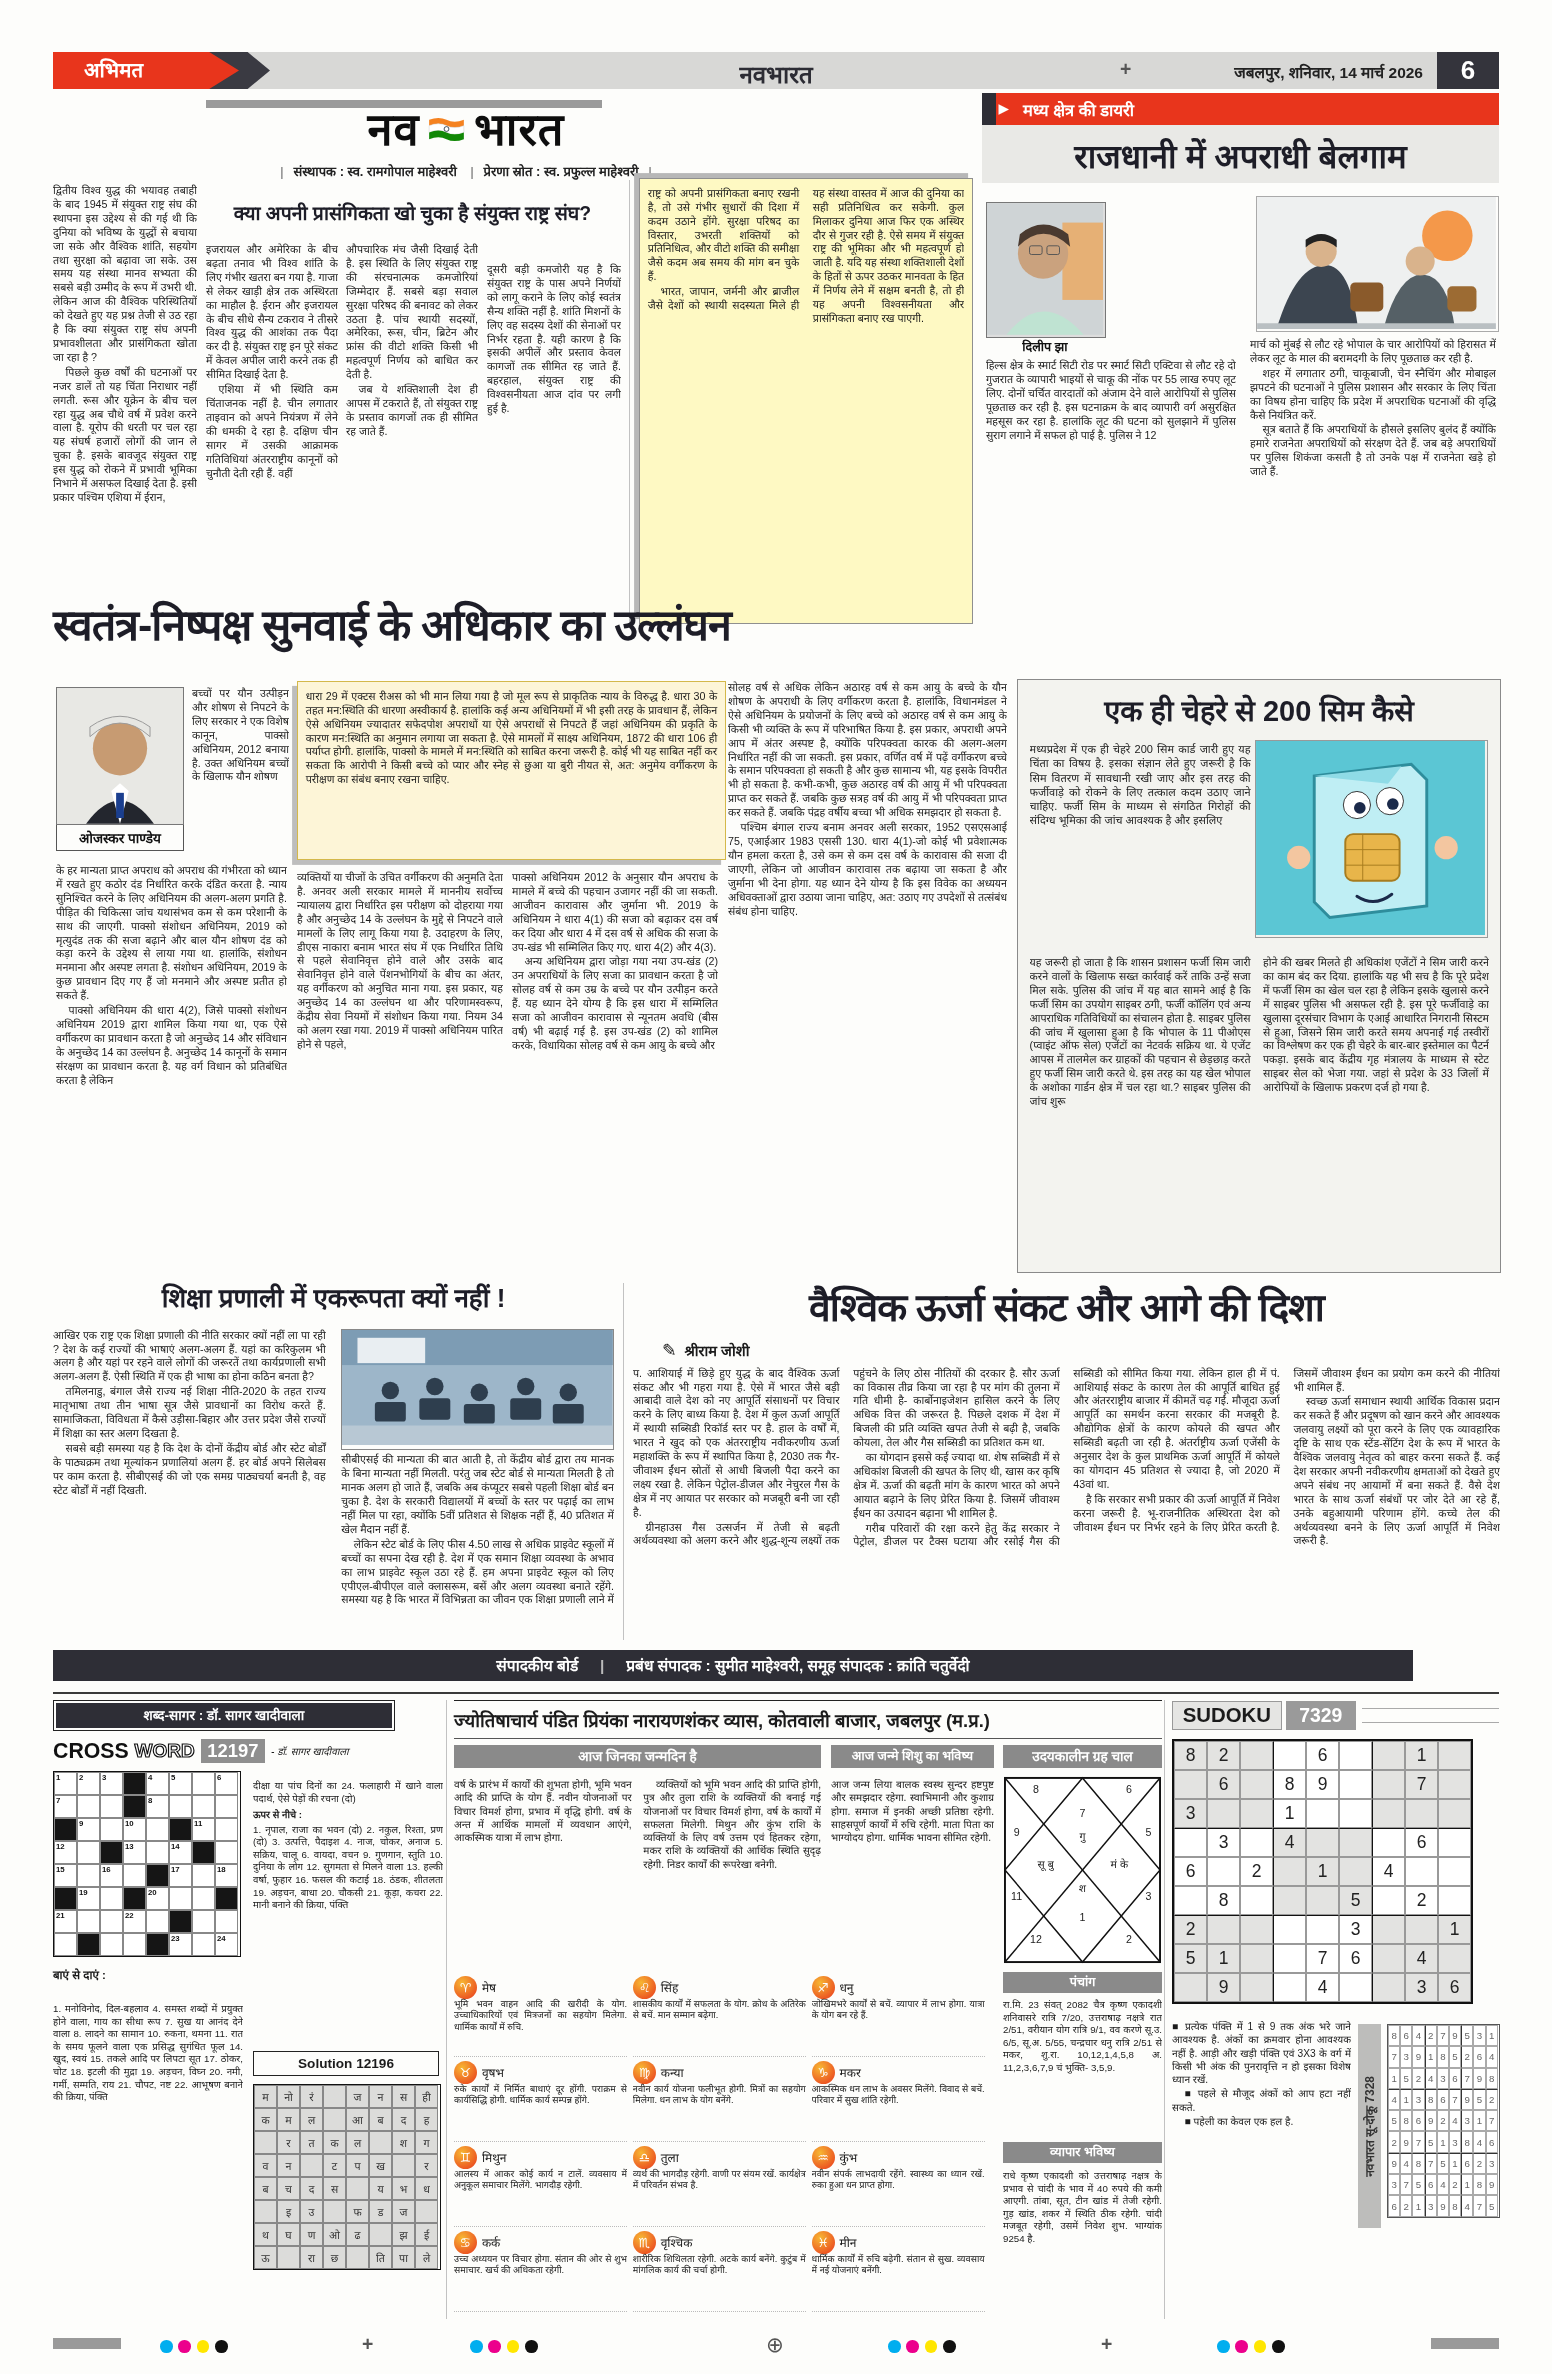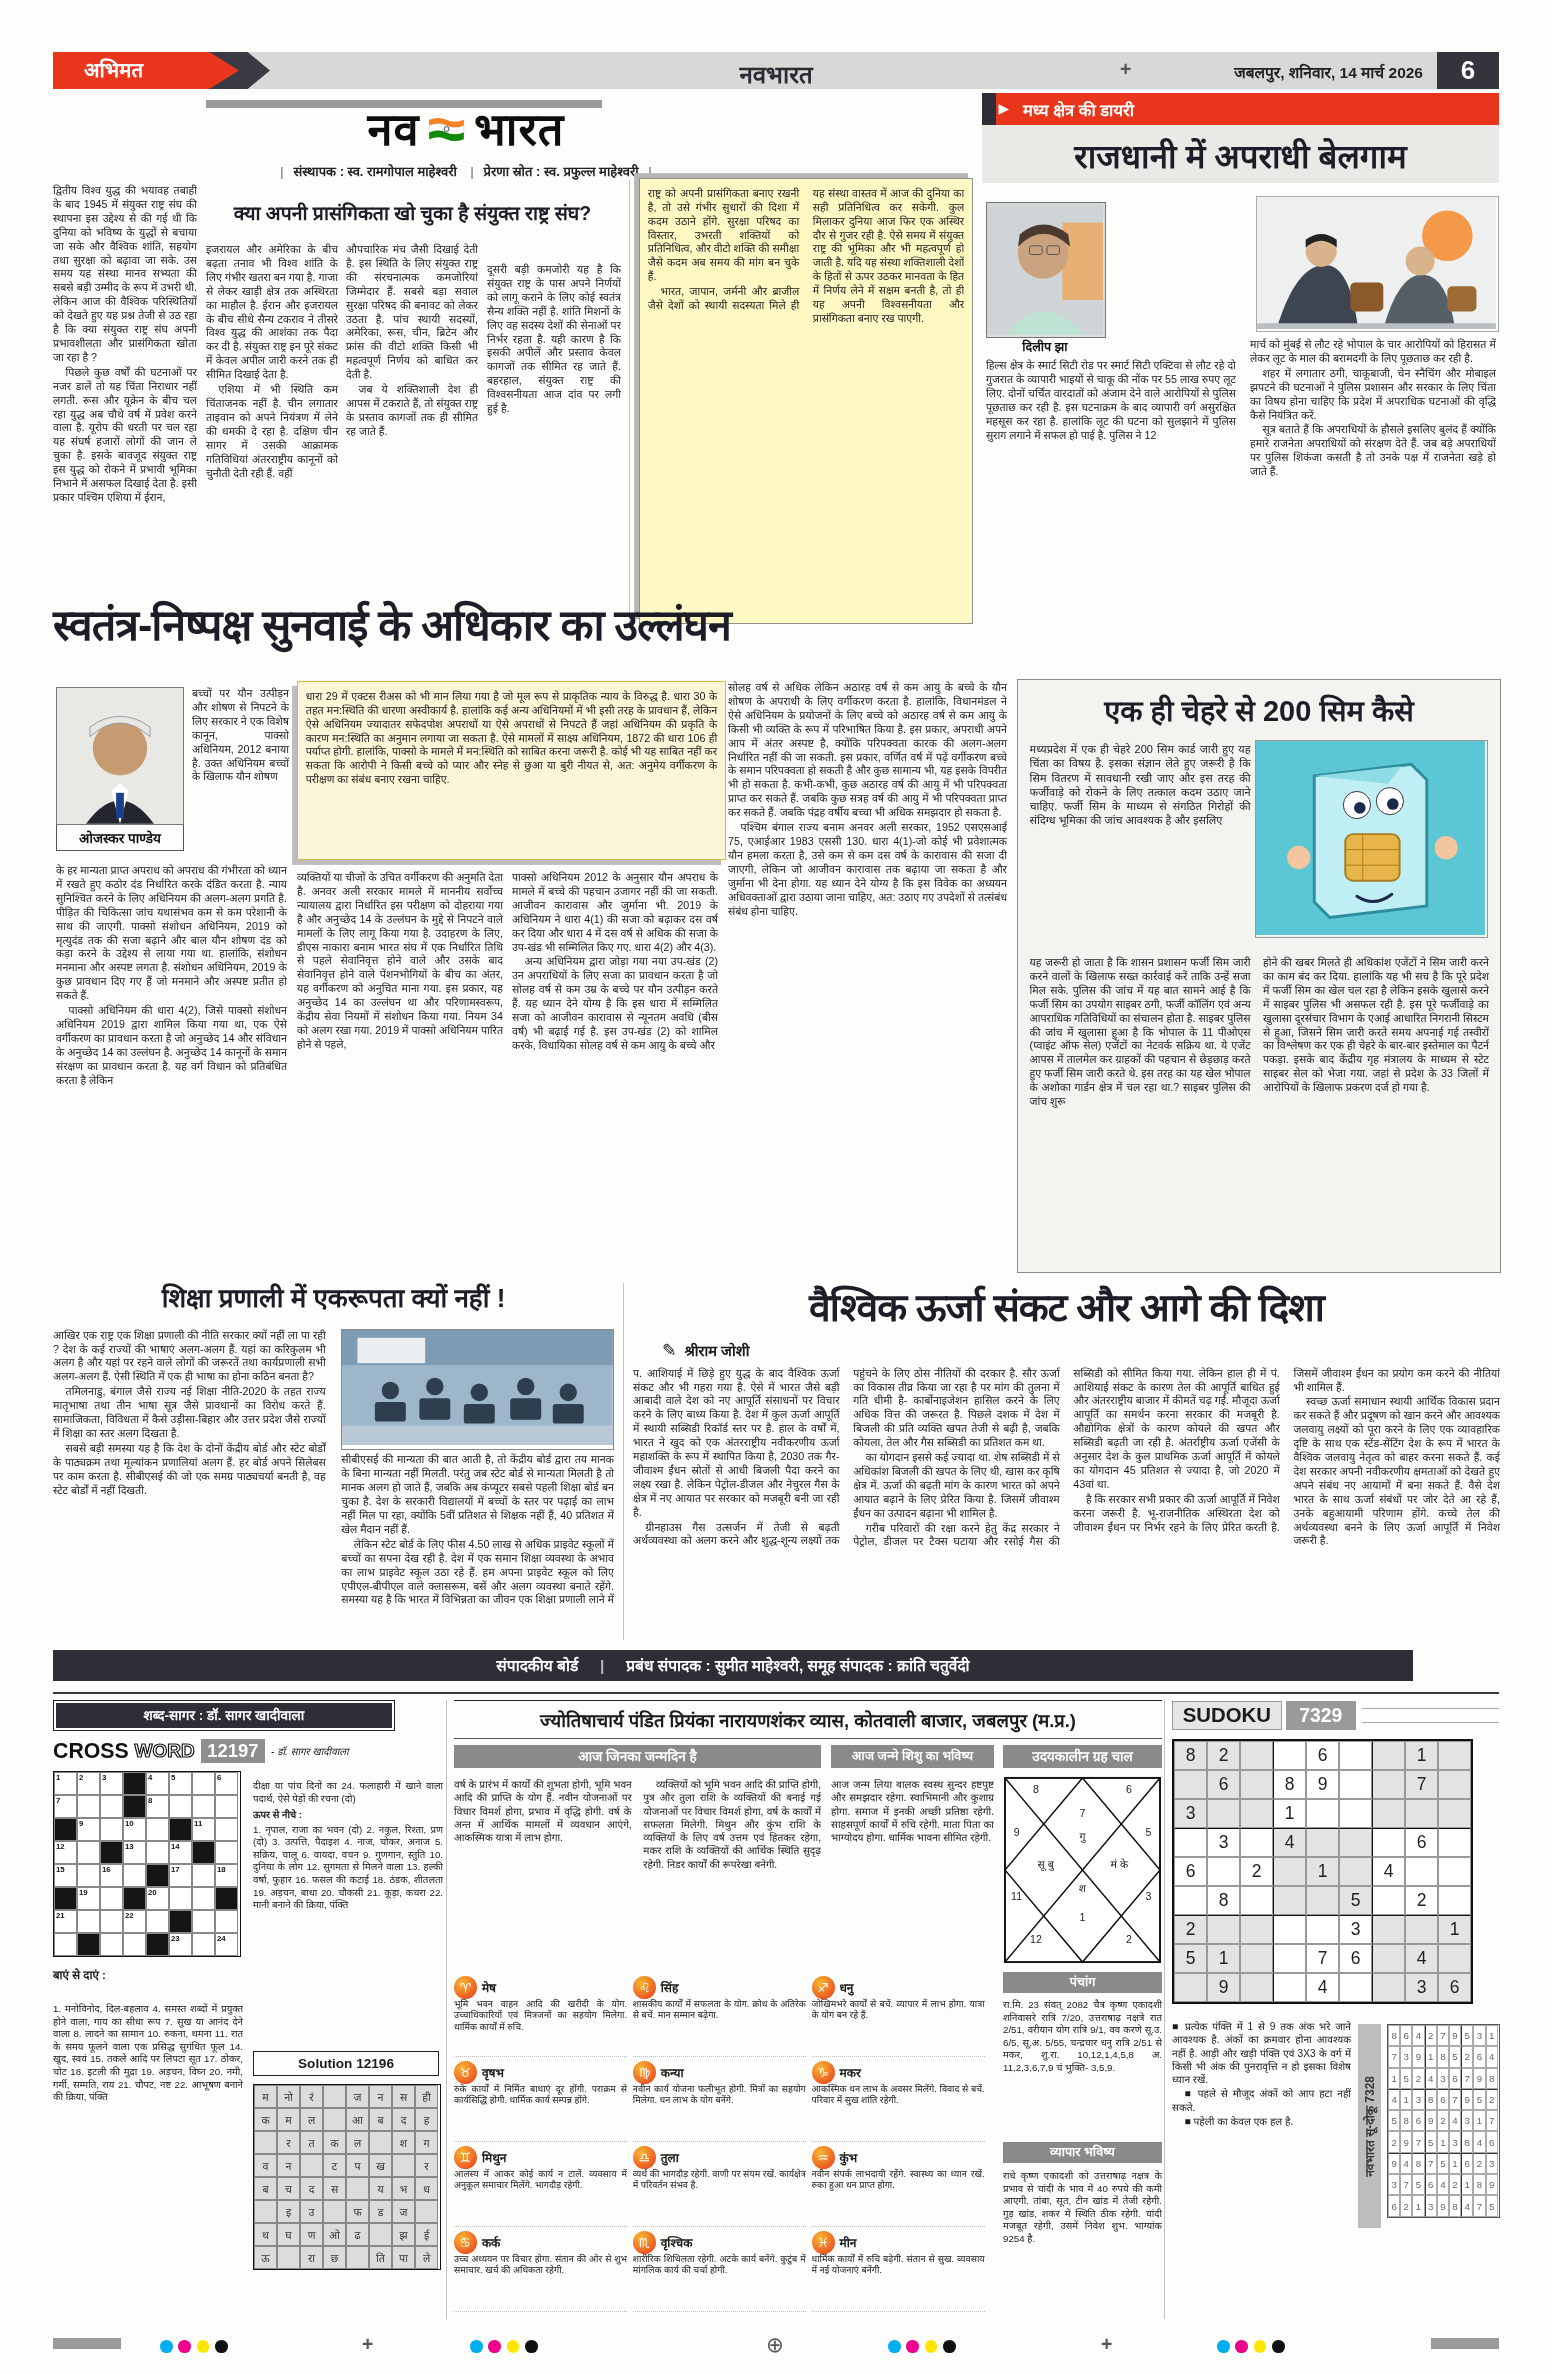--- a/index.html
+++ b/index.html
@@ -55,21 +55,21 @@
   .sc.bt{border-top:1.9px solid #111;} .sc.bl{border-left:1.9px solid #111;}
   #sudoku-sol{display:grid;grid-template-columns:repeat(9,12.2px);grid-auto-rows:21.3px;border:1.9px solid #555;width:111px;background:#fff;}
   #sudoku-sol .sc{font-size:9.7px;color:#666;border:0.5px solid #aaa;}
   #sudoku-sol .sc.bt{border-top:1.5px solid #333;} #sudoku-sol .sc.bl{border-left:1.5px solid #333;}
   
   #rashi{display:grid;grid-template-columns:repeat(3,173px);grid-template-rows:repeat(4,83px);grid-auto-flow:column;gap:1.9px 5.8px;}
   .rentry{overflow:hidden;border-bottom:1px dotted #bbb;padding-top:1.9px;}
   .rhead{display:flex;align-items:center;gap:4.9px;}
   .ricon{width:23px;height:23px;border-radius:50%;background:radial-gradient(circle at 35% 30%,#f7b733,#e8351c);
     color:#fff;font-size:12.6px;display:flex;align-items:center;justify-content:center;flex:0 0 23px;}
-  .rname{font-weight:bold;font-size:12px;}
+  .rname{font-weight:normal;font-size:12px;}
   .rtext{font-size:9.2px;line-height:1.25;text-align:justify;}
   
   .dot{display:inline-block;width:12.6px;height:12.6px;border-radius:50%;margin-right:5.8px;vertical-align:middle;}
   .plus{color:#555;font-size:19.4px;font-weight:bold;}
   h1,h2,h3{margin:0;}
 </style>
 </head>
 <body>
 
 <div id="page">
@@ -600,21 +600,21 @@
           <span class="ltr">पा</span>
         </div>
         <div class="cwc">
           <span class="ltr">ले</span>
         </div>
       </div>
   </div>
 
   <div class="abs rule-v" style="left:446px;top:1700px;height:619px;"></div>
   <div class="abs" style="left:454px;top:1700px;width:708px;height:621px;">
-    <div style="border-top:1.9px solid #222;border-bottom:1px solid #555;font-size:18.4px;font-weight:900;text-align:center;padding:5.8px 0;">ज्योतिषाचार्य पंडित प्रियंका नारायणशंकर व्यास, कोतवाली बाजार, जबलपुर (म.प्र.)</div>
+    <div style="border-top:1.9px solid #222;border-bottom:1px solid #555;font-size:18.4px;font-weight:900;padding:5.8px 0;">ज्योतिषाचार्य पंडित प्रियंका नारायणशंकर व्यास, कोतवाली बाजार, जबलपुर (म.प्र.)</div>
     <div class="abs subband" style="left:0;top:45px;width:367px;">आज जिनका जन्मदिन है</div>
     <div class="abs subband" style="left:377px;top:45px;width:163px;font-size:12.6px;">आज जन्मे शिशु का भविष्य</div>
     <div class="abs subband" style="left:549px;top:45px;width:159px;">उदयकालीन ग्रह चाल</div>
     <div class="abs txt" style="left:0;top:78px;width:367px;height:186px;column-count:2;column-gap:11.6px;font-size:10.2px;">
         <p>वर्ष के प्रारंभ में कार्यों की शुभता होगी, भूमि भवन आदि की प्राप्ति के योग हैं. नवीन योजनाओं पर विचार विमर्श होगा, प्रभाव में वृद्धि होगी. वर्ष के अन्त में आर्थिक मामलों में व्यवधान आएंगे, आकस्मिक यात्रा में लाभ होगा.</p>
         <p>व्यक्तियों को भूमि भवन आदि की प्राप्ति होगी, पुत्र और तुला राशि के व्यक्तियों की बनाई गई योजनाओं पर विचार विमर्श होगा, वर्ष के कार्यों में सफलता मिलेगी. मिथुन और कुंभ राशि के व्यक्तियों के लिए वर्ष उत्तम एवं हितकर रहेगा, मकर राशि के व्यक्तियों की आर्थिक स्थिति सुदृढ़ रहेगी. निडर कार्यों की रूपरेखा बनेगी.</p>
       </div>
     <div class="abs txt" style="left:377px;top:78px;width:163px;height:186px;font-size:10.2px;">आज जन्म लिया बालक स्वस्थ सुन्दर हष्टपुष्ट और समझदार रहेगा. स्वाभिमानी और कुशाग्र होगा. समाज में इनकी अच्छी प्रतिष्ठा रहेगी. साहसपूर्ण कार्यों में रुचि रहेगी. माता पिता का भाग्योदय होगा. धार्मिक भावना सीमित रहेगी.</div>
     <div class="abs" style="left:549px;top:76px;width:159px;height:188px;">
       <svg id="kundli-svg" width="159" height="188" viewBox="0 0 164 194">

